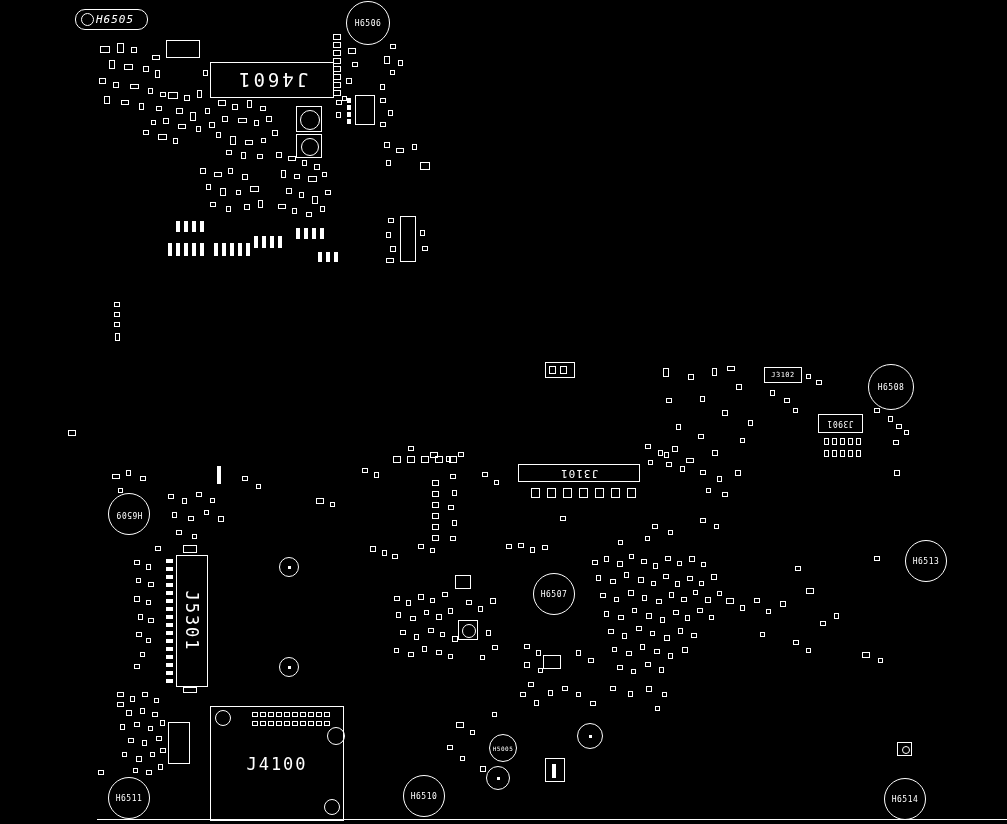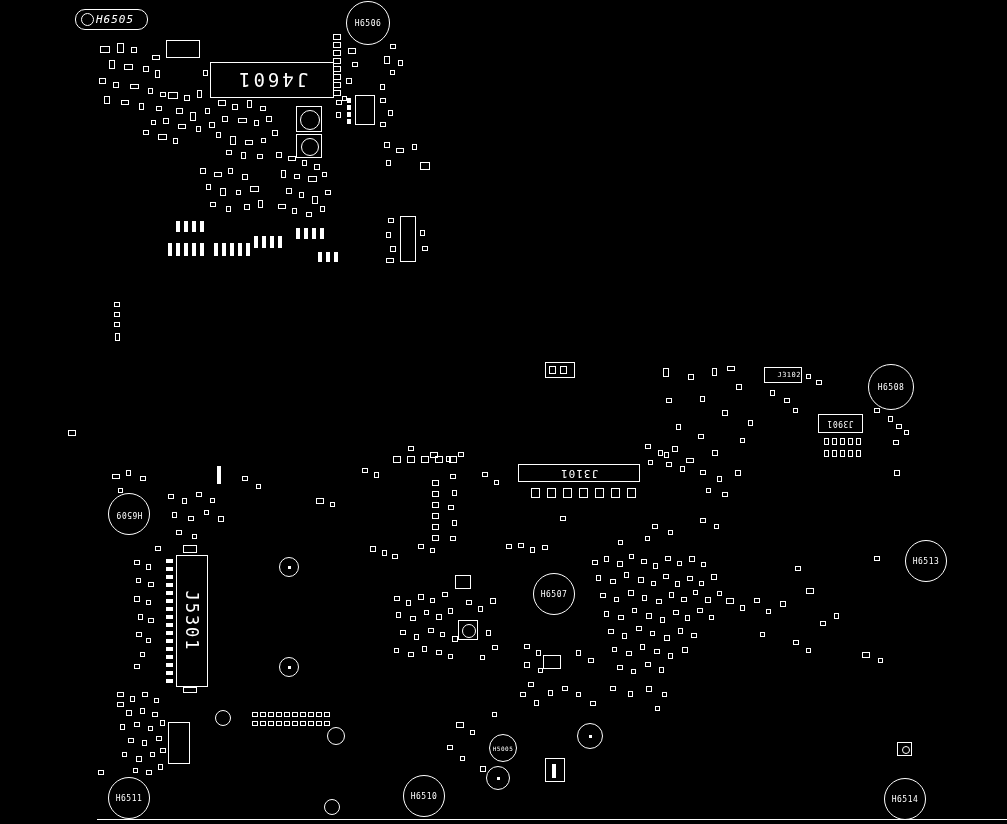--- a/index.html
+++ b/index.html
@@ -24,21 +24,21 @@
   
   .box{position:absolute;border:1px solid #fff;display:flex;align-items:center;justify-content:center;}
   .lbl{letter-spacing:2px;white-space:nowrap;}
   #j4601{left:210px;top:62px;width:122px;height:34px;font-size:19px;}
   #j4601 .lbl{transform:rotate(180deg);letter-spacing:3px;}
   #j5301{left:176px;top:555px;width:30px;height:130px;font-size:17px;}
   #j5301 .lbl{transform:rotate(90deg);}
   #j4100{left:210px;top:706px;width:132px;height:113px;font-size:17px;}
   #j3101{left:518px;top:464px;width:120px;height:16px;font-size:11px;}
   #j3101 .lbl{transform:rotate(180deg);letter-spacing:1px;}
-  #j3102{left:764px;top:367px;width:36px;height:14px;font-size:7px;justify-content:flex-end;}
+  #j3102{left:764px;top:367px;width:36px;height:14px;font-size:7px;}
   #j3102 .lbl{letter-spacing:.5px;}
   #j3901{left:818px;top:414px;width:43px;height:17px;font-size:8px;}
   #j3901 .lbl{transform:rotate(180deg);letter-spacing:.5px;}
   
   .callout{position:absolute;left:75px;top:9px;width:71px;height:19px;
            border:1px solid #fff;border-radius:10px;display:flex;align-items:center;}
   .callout-circle{position:absolute;left:5px;top:3px;width:11px;height:11px;
                   border:1px solid #fff;border-radius:50%;}
   .callout-label{margin-left:20px;font-style:italic;font-size:11px;letter-spacing:1px;}
   
@@ -86,20 +86,23 @@
     </div>
   <div class="hole" id="h5005">
     <span class="hlbl">H5005</span>
     </div>
 
   <div class="box" id="j4601">
     <span class="lbl">J4601</span>
     </div>
   <div class="box" id="j5301">
     <span class="lbl">J5301</span>
+    </div>
+  <div class="box" id="j4100">
+    <span class="lbl">J4100</span>
     </div>
   <div class="box" id="j3101">
     <span class="lbl">J3101</span>
     </div>
   <div class="box" id="j3102">
     <span class="lbl">J3102</span>
     </div>
   <div class="box" id="j3901">
     <span class="lbl">J3901</span>
     </div>

